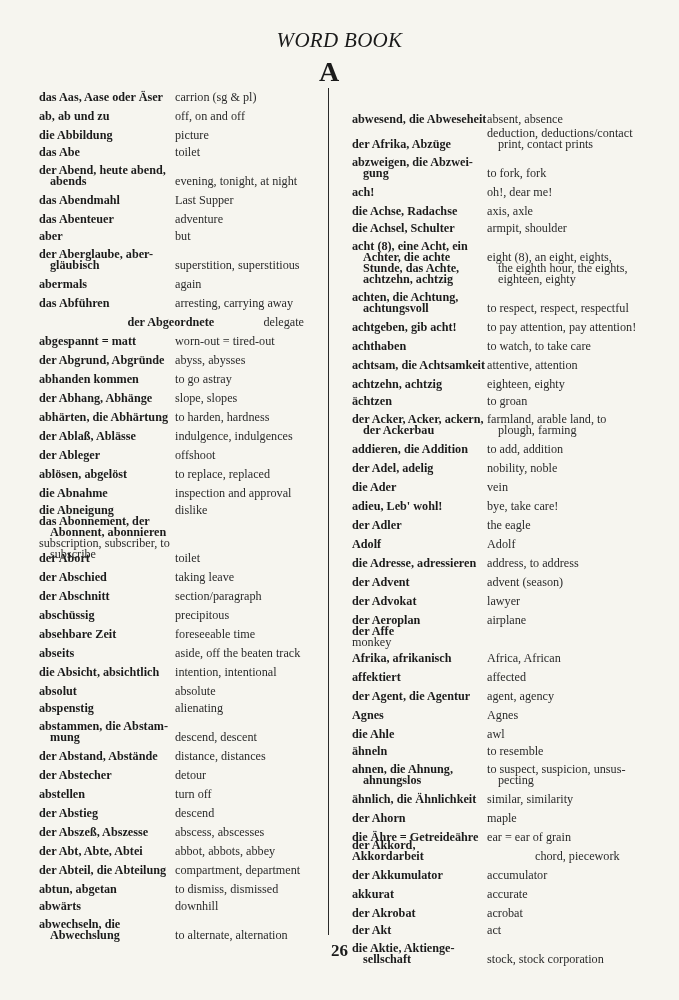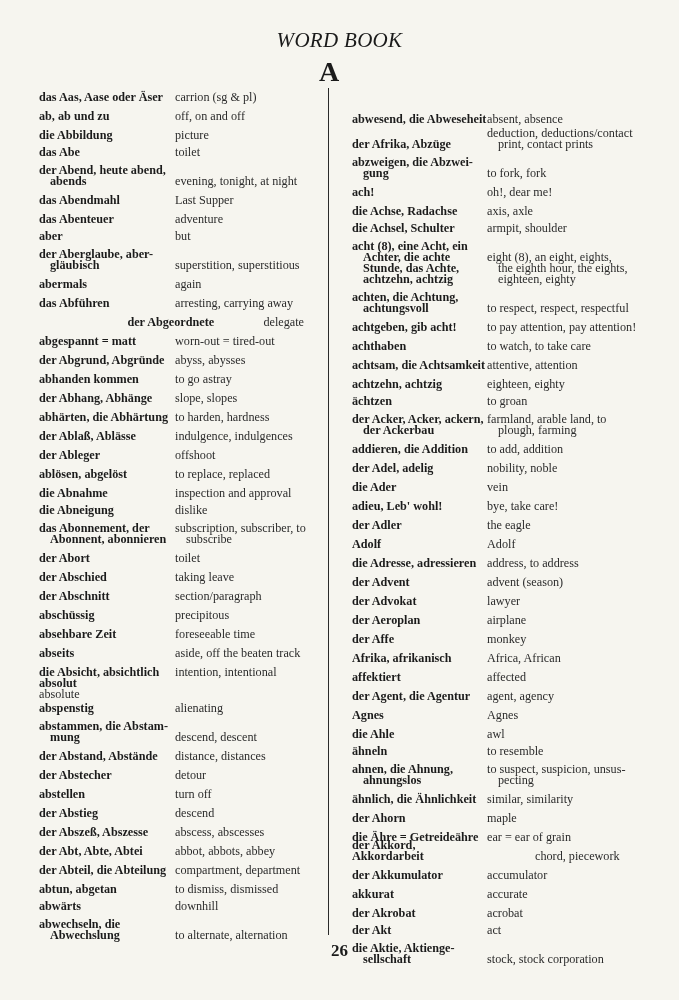--- a/index.html
+++ b/index.html
@@ -212,21 +212,21 @@
       </div>
     </div>
     <div class="row" style="height: 17px;">
       <div class="de">
         <span class="ln">die Abneigung</span>
       </div>
       <div class="en">
         <span class="ln">dislike</span>
       </div>
     </div>
-    <div class="row" style="height: 29px;">
+    <div class="row" style="height: 29px; flex-direction: column;">
       <div class="de">
         <span class="ln">das Abonnement, der</span>
         <span class="ln ind">Abonnent, abonnieren</span>
       </div>
       <div class="en">
         <span class="ln">subscription, subscriber, to</span>
         <span class="ln ind">subscribe</span>
       </div>
     </div>
     <div class="row" style="height: 19px;">
@@ -278,21 +278,21 @@
       </div>
     </div>
     <div class="row" style="height: 19px;">
       <div class="de">
         <span class="ln">die Absicht, absichtlich</span>
       </div>
       <div class="en">
         <span class="ln">intention, intentional</span>
       </div>
     </div>
-    <div class="row" style="height: 19px; flex-direction: column;">
+    <div class="row" style="height: 19px;">
       <div class="de">
         <span class="ln">absolut</span>
       </div>
       <div class="en">
         <span class="ln">absolute</span>
       </div>
     </div>
     <div class="row" style="height: 17px;">
       <div class="de">
         <span class="ln">abspenstig</span>
@@ -588,21 +588,21 @@
       </div>
     </div>
     <div class="row" style="height: 19px;">
       <div class="de">
         <span class="ln">der Aeroplan</span>
       </div>
       <div class="en">
         <span class="ln">airplane</span>
       </div>
     </div>
-    <div class="row" style="height: 19px;">
+    <div class="row" style="height: 19px; flex-direction: column;">
       <div class="de">
         <span class="ln">der Affe</span>
       </div>
       <div class="en">
         <span class="ln">monkey</span>
       </div>
     </div>
     <div class="row" style="height: 19px;">
       <div class="de">
         <span class="ln">Afrika, afrikanisch</span>

